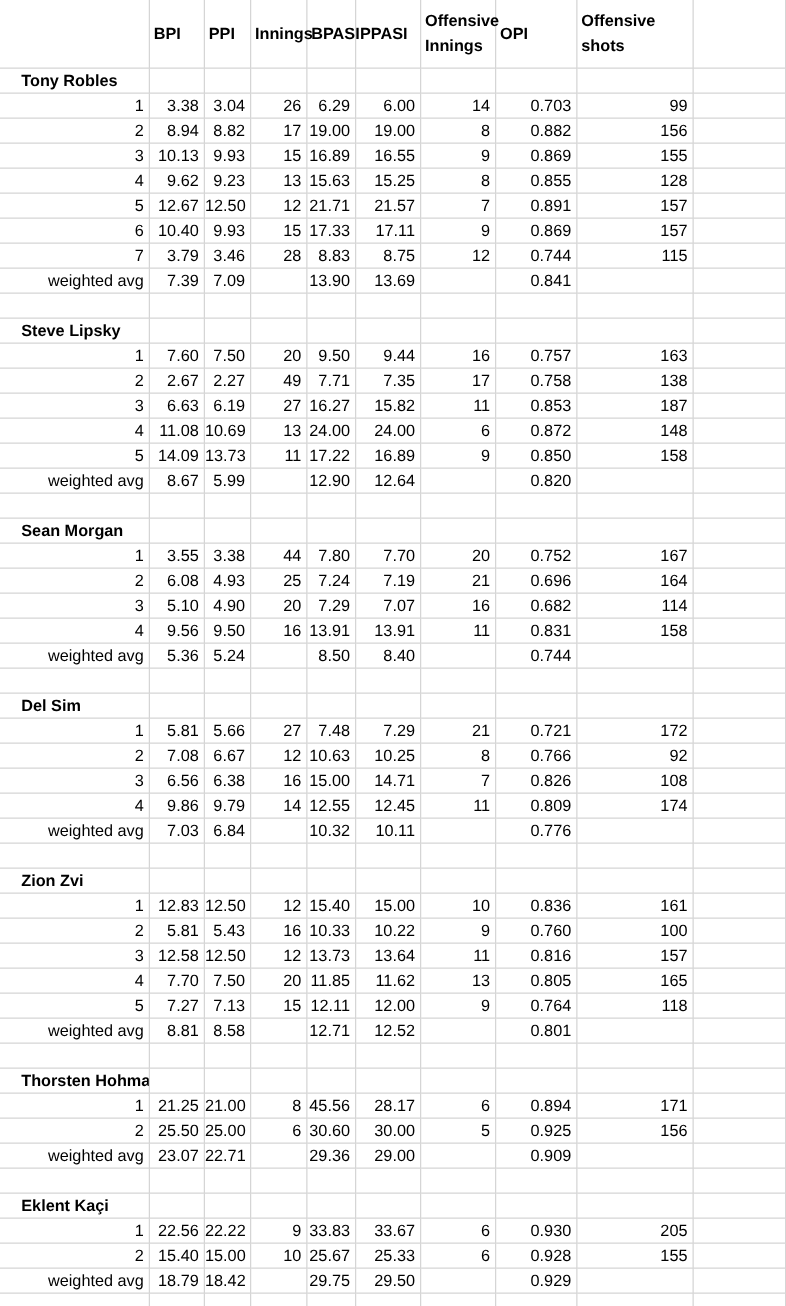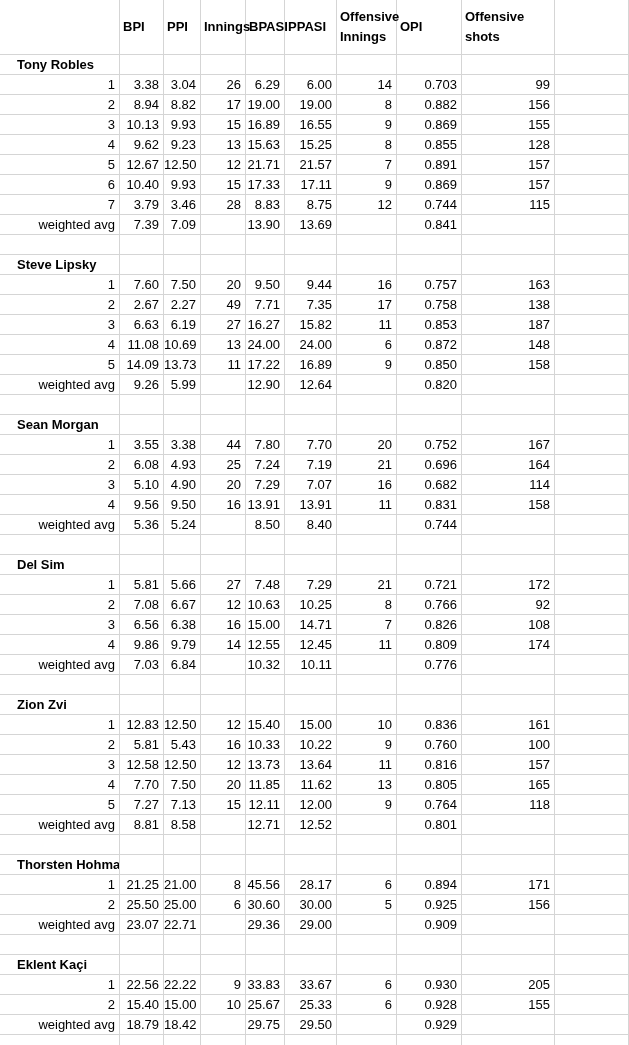--- a/index.html
+++ b/index.html
@@ -72,21 +72,21 @@
     <div class="row"><div class="cell num">6</div><div class="cell num">10.40</div><div class="cell num">9.93</div><div class="cell num">15</div><div class="cell num">17.33</div><div class="cell num">17.11</div><div class="cell num">9</div><div class="cell num">0.869</div><div class="cell num">157</div><div class="cell"></div></div>
     <div class="row"><div class="cell num">7</div><div class="cell num">3.79</div><div class="cell num">3.46</div><div class="cell num">28</div><div class="cell num">8.83</div><div class="cell num">8.75</div><div class="cell num">12</div><div class="cell num">0.744</div><div class="cell num">115</div><div class="cell"></div></div>
     <div class="row"><div class="cell lbl">weighted avg</div><div class="cell num bold">7.39</div><div class="cell num bold">7.09</div><div class="cell num bold"></div><div class="cell num bold">13.90</div><div class="cell num bold">13.69</div><div class="cell num bold"></div><div class="cell num bold">0.841</div><div class="cell num bold"></div><div class="cell"></div></div>
     <div class="row"><div class="cell"></div><div class="cell"></div><div class="cell"></div><div class="cell"></div><div class="cell"></div><div class="cell"></div><div class="cell"></div><div class="cell"></div><div class="cell"></div><div class="cell"></div></div>
     <div class="row"><div class="cell name">Steve Lipsky</div><div class="cell"></div><div class="cell"></div><div class="cell"></div><div class="cell"></div><div class="cell"></div><div class="cell"></div><div class="cell"></div><div class="cell"></div><div class="cell"></div></div>
     <div class="row"><div class="cell num">1</div><div class="cell num">7.60</div><div class="cell num">7.50</div><div class="cell num">20</div><div class="cell num">9.50</div><div class="cell num">9.44</div><div class="cell num">16</div><div class="cell num">0.757</div><div class="cell num">163</div><div class="cell"></div></div>
     <div class="row"><div class="cell num">2</div><div class="cell num">2.67</div><div class="cell num">2.27</div><div class="cell num">49</div><div class="cell num">7.71</div><div class="cell num">7.35</div><div class="cell num">17</div><div class="cell num">0.758</div><div class="cell num">138</div><div class="cell"></div></div>
     <div class="row"><div class="cell num">3</div><div class="cell num">6.63</div><div class="cell num">6.19</div><div class="cell num">27</div><div class="cell num">16.27</div><div class="cell num">15.82</div><div class="cell num">11</div><div class="cell num">0.853</div><div class="cell num">187</div><div class="cell"></div></div>
     <div class="row"><div class="cell num">4</div><div class="cell num">11.08</div><div class="cell num">10.69</div><div class="cell num">13</div><div class="cell num">24.00</div><div class="cell num">24.00</div><div class="cell num">6</div><div class="cell num">0.872</div><div class="cell num">148</div><div class="cell"></div></div>
     <div class="row"><div class="cell num">5</div><div class="cell num">14.09</div><div class="cell num">13.73</div><div class="cell num">11</div><div class="cell num">17.22</div><div class="cell num">16.89</div><div class="cell num">9</div><div class="cell num">0.850</div><div class="cell num">158</div><div class="cell"></div></div>
-    <div class="row"><div class="cell lbl">weighted avg</div><div class="cell num bold">9.26</div><div class="cell num bold">5.99</div><div class="cell num bold"></div><div class="cell num bold">12.90</div><div class="cell num bold">12.64</div><div class="cell num bold"></div><div class="cell num bold">0.820</div><div class="cell num bold"></div><div class="cell"></div></div>
+    <div class="row"><div class="cell lbl">weighted avg</div><div class="cell num bold">8.67</div><div class="cell num bold">5.99</div><div class="cell num bold"></div><div class="cell num bold">12.90</div><div class="cell num bold">12.64</div><div class="cell num bold"></div><div class="cell num bold">0.820</div><div class="cell num bold"></div><div class="cell"></div></div>
     <div class="row"><div class="cell"></div><div class="cell"></div><div class="cell"></div><div class="cell"></div><div class="cell"></div><div class="cell"></div><div class="cell"></div><div class="cell"></div><div class="cell"></div><div class="cell"></div></div>
     <div class="row"><div class="cell name">Sean Morgan</div><div class="cell"></div><div class="cell"></div><div class="cell"></div><div class="cell"></div><div class="cell"></div><div class="cell"></div><div class="cell"></div><div class="cell"></div><div class="cell"></div></div>
     <div class="row"><div class="cell num">1</div><div class="cell num">3.55</div><div class="cell num">3.38</div><div class="cell num">44</div><div class="cell num">7.80</div><div class="cell num">7.70</div><div class="cell num">20</div><div class="cell num">0.752</div><div class="cell num">167</div><div class="cell"></div></div>
     <div class="row"><div class="cell num">2</div><div class="cell num">6.08</div><div class="cell num">4.93</div><div class="cell num">25</div><div class="cell num">7.24</div><div class="cell num">7.19</div><div class="cell num">21</div><div class="cell num">0.696</div><div class="cell num">164</div><div class="cell"></div></div>
     <div class="row"><div class="cell num">3</div><div class="cell num">5.10</div><div class="cell num">4.90</div><div class="cell num">20</div><div class="cell num">7.29</div><div class="cell num">7.07</div><div class="cell num">16</div><div class="cell num">0.682</div><div class="cell num">114</div><div class="cell"></div></div>
     <div class="row"><div class="cell num">4</div><div class="cell num">9.56</div><div class="cell num">9.50</div><div class="cell num">16</div><div class="cell num">13.91</div><div class="cell num">13.91</div><div class="cell num">11</div><div class="cell num">0.831</div><div class="cell num">158</div><div class="cell"></div></div>
     <div class="row"><div class="cell lbl">weighted avg</div><div class="cell num bold">5.36</div><div class="cell num bold">5.24</div><div class="cell num bold"></div><div class="cell num bold">8.50</div><div class="cell num bold">8.40</div><div class="cell num bold"></div><div class="cell num bold">0.744</div><div class="cell num bold"></div><div class="cell"></div></div>
     <div class="row"><div class="cell"></div><div class="cell"></div><div class="cell"></div><div class="cell"></div><div class="cell"></div><div class="cell"></div><div class="cell"></div><div class="cell"></div><div class="cell"></div><div class="cell"></div></div>
     <div class="row"><div class="cell name">Del Sim</div><div class="cell"></div><div class="cell"></div><div class="cell"></div><div class="cell"></div><div class="cell"></div><div class="cell"></div><div class="cell"></div><div class="cell"></div><div class="cell"></div></div>
     <div class="row"><div class="cell num">1</div><div class="cell num">5.81</div><div class="cell num">5.66</div><div class="cell num">27</div><div class="cell num">7.48</div><div class="cell num">7.29</div><div class="cell num">21</div><div class="cell num">0.721</div><div class="cell num">172</div><div class="cell"></div></div>

